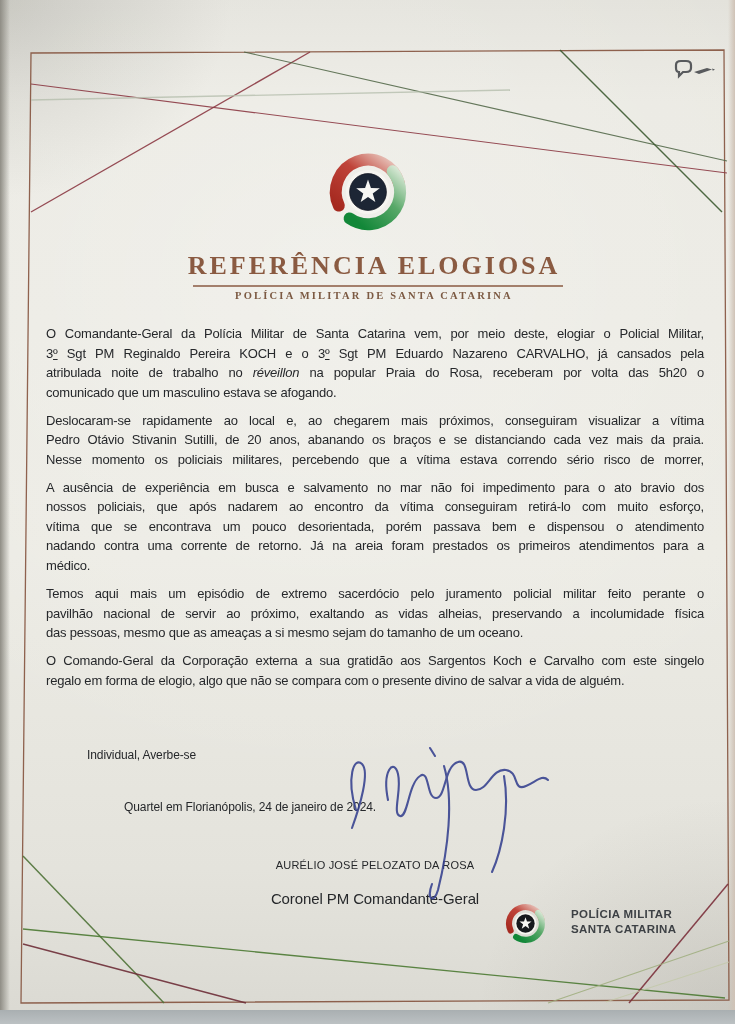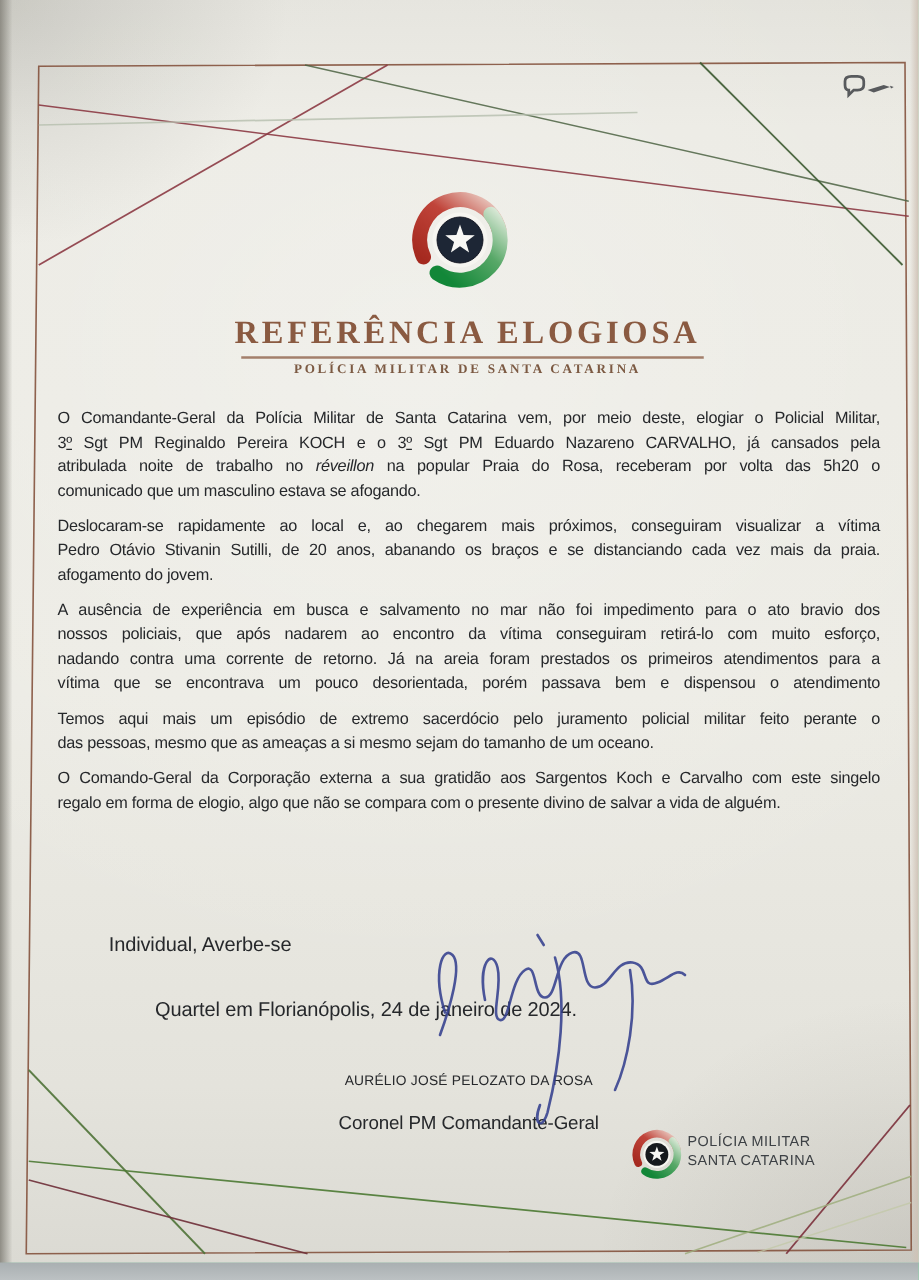--- a/index.html
+++ b/index.html
@@ -32,30 +32,30 @@
     letter-spacing:2.2px;color:#7c5a43;}
 
   .body-text{position:absolute;left:46px;top:324px;width:658px;color:#26282b;
     font-size:13px;line-height:19.55px;letter-spacing:-0.2px;}
   .para{margin:0 0 8.5px 0;}
   .tline{text-align:justify;text-align-last:justify;}
   .tline.tlast{text-align-last:left;}
   .seg-italic{font-style:italic;}
   .seg-underline{text-decoration:underline;}
 
-  .closing{position:absolute;color:#26282b;font-size:16px;letter-spacing:-0.1px;}
+  .closing{position:absolute;color:#26282b;font-size:12px;letter-spacing:-0.1px;}
   .annotation{left:87px;top:748px;}
   .place-date{left:92px;top:800px;margin-left:32px;}
   .signer-name{left:240px;top:859px;width:270px;text-align:center;font-size:11px;letter-spacing:.2px;}
   .signer-title{left:240px;top:890px;width:270px;text-align:center;font-size:15px;}
   .signature{position:absolute;left:296px;top:740px;width:300px;height:170px;}
 
   .footer-logo{position:absolute;left:502px;top:899px;width:200px;height:52px;}
   .footer-emblem{position:absolute;left:0;top:1px;width:47px;height:47px;}
-  .footer-text{position:absolute;left:48px;top:8px;font-weight:normal;font-size:11.5px;
+  .footer-text{position:absolute;left:69px;top:8px;font-weight:bold;font-size:11.5px;
     line-height:14.5px;letter-spacing:.4px;color:#3d4145;}
 
   .corner-stamp{position:absolute;left:672px;top:58px;width:44px;height:26px;opacity:.85;}
 </style>
 </head>
 <body>
 
 <div class="photo">
   <div class="paper"></div>
   <div class="edge-left"></div>
@@ -111,30 +111,32 @@
     <div class="body-text">
         <div class="para">
           <div class="tline"><span>O Comandante-Geral da Polícia Militar de Santa Catarina vem, por meio deste, elogiar o Policial Militar,</span></div>
           <div class="tline"><span>3</span><span class="seg-underline">º</span><span> Sgt PM Reginaldo Pereira KOCH e o 3</span><span class="seg-underline">º</span><span> Sgt PM Eduardo Nazareno CARVALHO, já cansados pela</span></div>
           <div class="tline"><span>atribulada noite de trabalho no </span><span class="seg-italic">réveillon</span><span> na popular Praia do Rosa, receberam por volta das 5h20 o</span></div>
           <div class="tline tlast"><span>comunicado que um masculino estava se afogando.</span></div>
         </div>
         <div class="para">
           <div class="tline"><span>Deslocaram-se rapidamente ao local e, ao chegarem mais próximos, conseguiram visualizar a vítima</span></div>
           <div class="tline"><span>Pedro Otávio Stivanin Sutilli, de 20 anos, abanando os braços e se distanciando cada vez mais da praia.</span></div>
-          <div class="tline tlast"><span>afogamento do jovem.</span></div>
+          <div class="tline"><span>Nesse momento os policiais militares, percebendo que a vítima estava correndo sério risco de morrer,</span></div>
         </div>
         <div class="para">
           <div class="tline"><span>A ausência de experiência em busca e salvamento no mar não foi impedimento para o ato bravio dos</span></div>
           <div class="tline"><span>nossos policiais, que após nadarem ao encontro da vítima conseguiram retirá-lo com muito esforço,</span></div>
+          <div class="tline"><span>vítima que se encontrava um pouco desorientada, porém passava bem e dispensou o atendimento</span></div>
           <div class="tline"><span>nadando contra uma corrente de retorno. Já na areia foram prestados os primeiros atendimentos para a</span></div>
-          <div class="tline"><span>vítima que se encontrava um pouco desorientada, porém passava bem e dispensou o atendimento</span></div>
+          <div class="tline tlast"><span>médico.</span></div>
         </div>
         <div class="para">
           <div class="tline"><span>Temos aqui mais um episódio de extremo sacerdócio pelo juramento policial militar feito perante o</span></div>
+          <div class="tline"><span>pavilhão nacional de servir ao próximo, exaltando as vidas alheias, preservando a incolumidade física</span></div>
           <div class="tline tlast"><span>das pessoas, mesmo que as ameaças a si mesmo sejam do tamanho de um oceano.</span></div>
         </div>
         <div class="para">
           <div class="tline"><span>O Comando-Geral da Corporação externa a sua gratidão aos Sargentos Koch e Carvalho com este singelo</span></div>
           <div class="tline tlast"><span>regalo em forma de elogio, algo que não se compara com o presente divino de salvar a vida de alguém.</span></div>
         </div>
       </div>
 
     <div class="closing annotation">Individual, Averbe-se</div>
     <div class="closing place-date">Quartel em Florianópolis, 24 de janeiro de 2024.</div>

